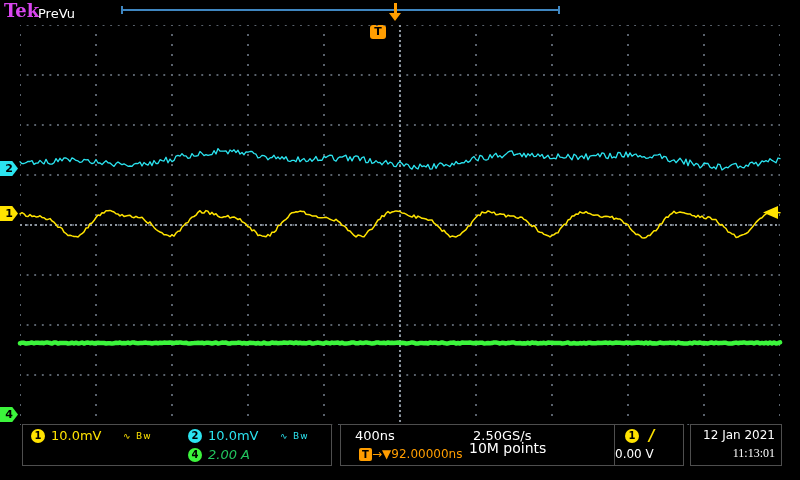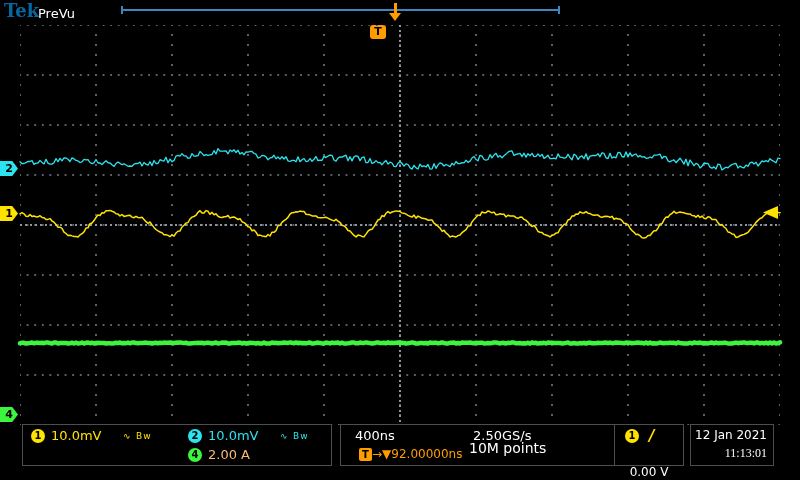--- a/index.html
+++ b/index.html
@@ -1,20 +1,20 @@
 <!DOCTYPE html>
 <html><head>
 <meta charset="utf-8">
 <style>
   html,body{margin:0;padding:0;background:#000;}
   .scope{position:relative;width:800px;height:480px;background:#000;overflow:hidden;
          font-family:"DejaVu Sans","Liberation Sans",sans-serif;}
 
   
-  .brand{position:absolute;left:4px;top:0px;color:#0369a1;font-weight:bold;font-size:18px;
+  .brand{position:absolute;left:4px;top:0px;color:#d946ef;font-weight:bold;font-size:18px;
          font-family:"DejaVu Serif","Liberation Serif",serif;}
   .prevu{position:absolute;left:38px;top:6px;color:#fff;font-size:13px;}
 
   
   .rv-line{position:absolute;left:123px;top:9px;width:436px;height:2px;background:#3f86c0;}
   .rv-tick{position:absolute;top:6px;width:2px;height:8px;background:#3f86c0;}
 
   
   .trig-stem{position:absolute;left:394px;top:3px;width:3px;height:11px;background:#ff9d00;}
   .trig-head{position:absolute;left:389px;top:13px;width:0;height:0;
@@ -47,27 +47,27 @@
   #mark-ch4{top:407px;background:#3cf53c;}
   .trig-level{position:absolute;left:763px;top:206px;width:15px;height:13px;background:#ffe300;
               clip-path:polygon(100% 0,100% 100%,0 50%);}
 
   
   .sbox{position:absolute;top:424px;height:42px;border:1px solid #4e4e4e;background:#000;
         box-sizing:border-box;}
   #box-ch{left:22px;width:310px;}
   #box-horiz{left:340px;width:276px;}
   #box-trig{left:614px;width:70px;}
-  #box-date{left:690px;width:84px;padding-left:39px;}
+  #box-date{left:690px;width:92px;padding-left:39px;}
 
   .badge{position:absolute;width:14px;height:14px;border-radius:50%;color:#000;font-size:10px;
          font-weight:bold;text-align:center;line-height:14px;}
   .stext{position:absolute;font-size:13px;white-space:nowrap;}
   .icons{position:absolute;font-size:9px;letter-spacing:1px;}
-  .yel{color:#ffe300;} .cyn{color:#2be4f0;} .grn{color:#fdba74;} .wht{color:#fff;} .org{color:#ff9d00;margin-left:12px;}
+  .yel{color:#ffe300;} .cyn{color:#2be4f0;} .grn{color:#22c55e;font-style:italic;} .wht{color:#fff;} .org{color:#ff9d00;margin-left:12px;}
   .bg-yel{background:#ffe300;} .bg-cyn{background:#2be4f0;} .bg-grn{background:#3cf53c;}
 
   .tdelay{position:absolute;left:6px;top:22px;font-size:12px;white-space:nowrap;}
   .tdelay .tbox{display:inline-block;background:#ff9d00;color:#000;font-weight:bold;
                 font-size:10px;width:13px;height:13px;line-height:13px;text-align:center;
                 border-radius:2px;vertical-align:middle;}
   .slope{position:absolute;left:34px;top:2px;font-size:15px;font-weight:bold;font-style:italic;}
 </style>
 </head>
 <body>
@@ -120,21 +120,21 @@
     <div class="stext wht" style="left:132px;top:3px;">2.50GS/s</div>
     <div class="stext wht" style="left:128px;top:15px;font-size:14px;">10M points</div>
     <div class="tdelay org">
       <span class="tbox">T</span><span>→▼</span><span>92.00000ns</span>
     </div>
   </div>
 
   <div class="sbox" id="box-trig">
     <div class="badge bg-yel" style="left:10px;top:4px;">1</div>
     <div class="slope yel">/</div>
-    <div class="stext wht" style="left:0;top:40px;width:100%;text-align:center;font-size:12px;">0.00 V</div>
+    <div class="stext wht" style="left:0;top:22px;width:100%;text-align:left;font-size:12px;">0.00 V</div>
   </div>
 
   <div class="sbox" id="box-date">
     <div class="stext wht" style="right:6px;top:3px;font-size:12px;">12 Jan 2021</div>
     <div class="stext wht" style="right:6px;top:21px;font-size:12px;font-family:Liberation Serif, serif;">11:13:01</div>
   </div>
 
 </div>
 
 </body></html>

